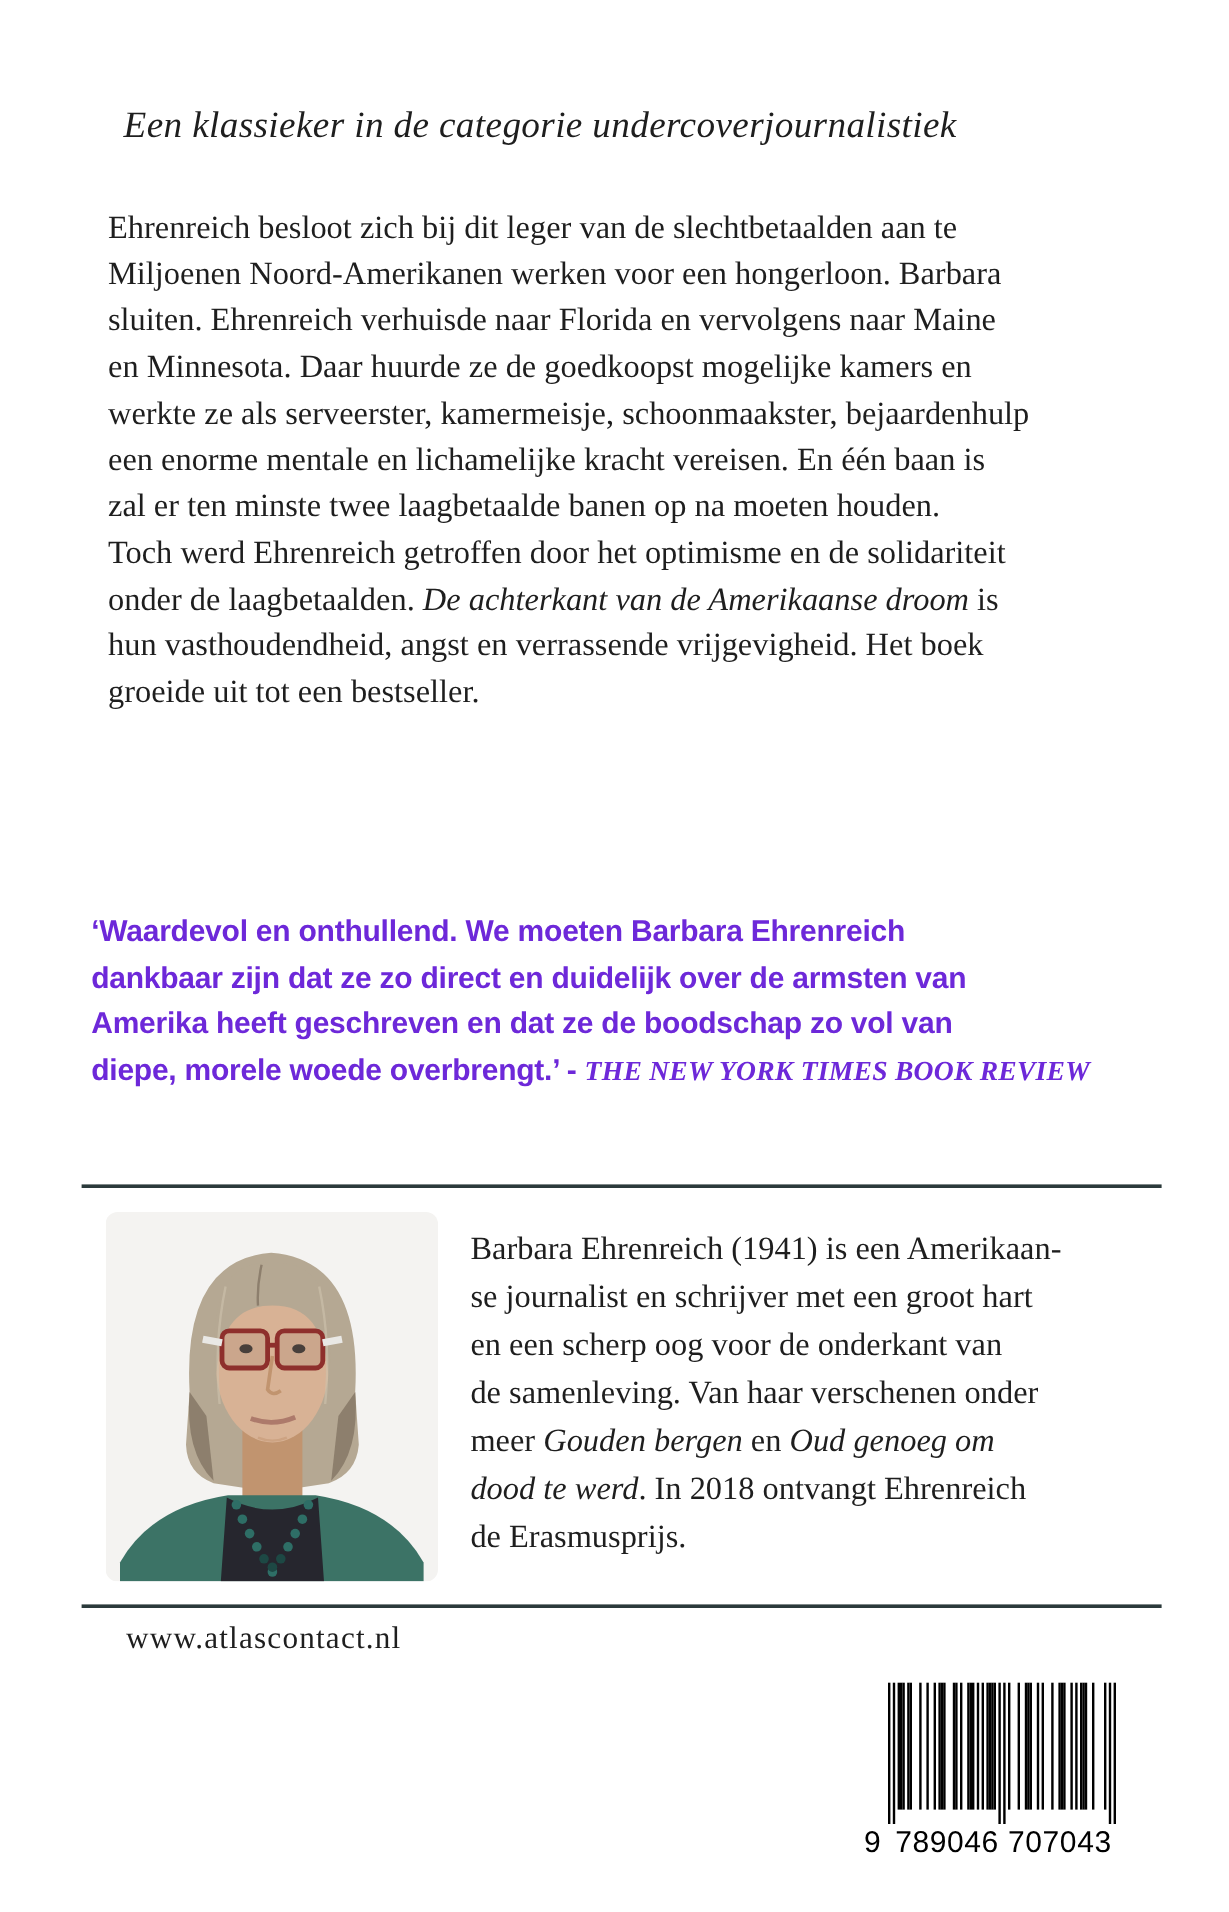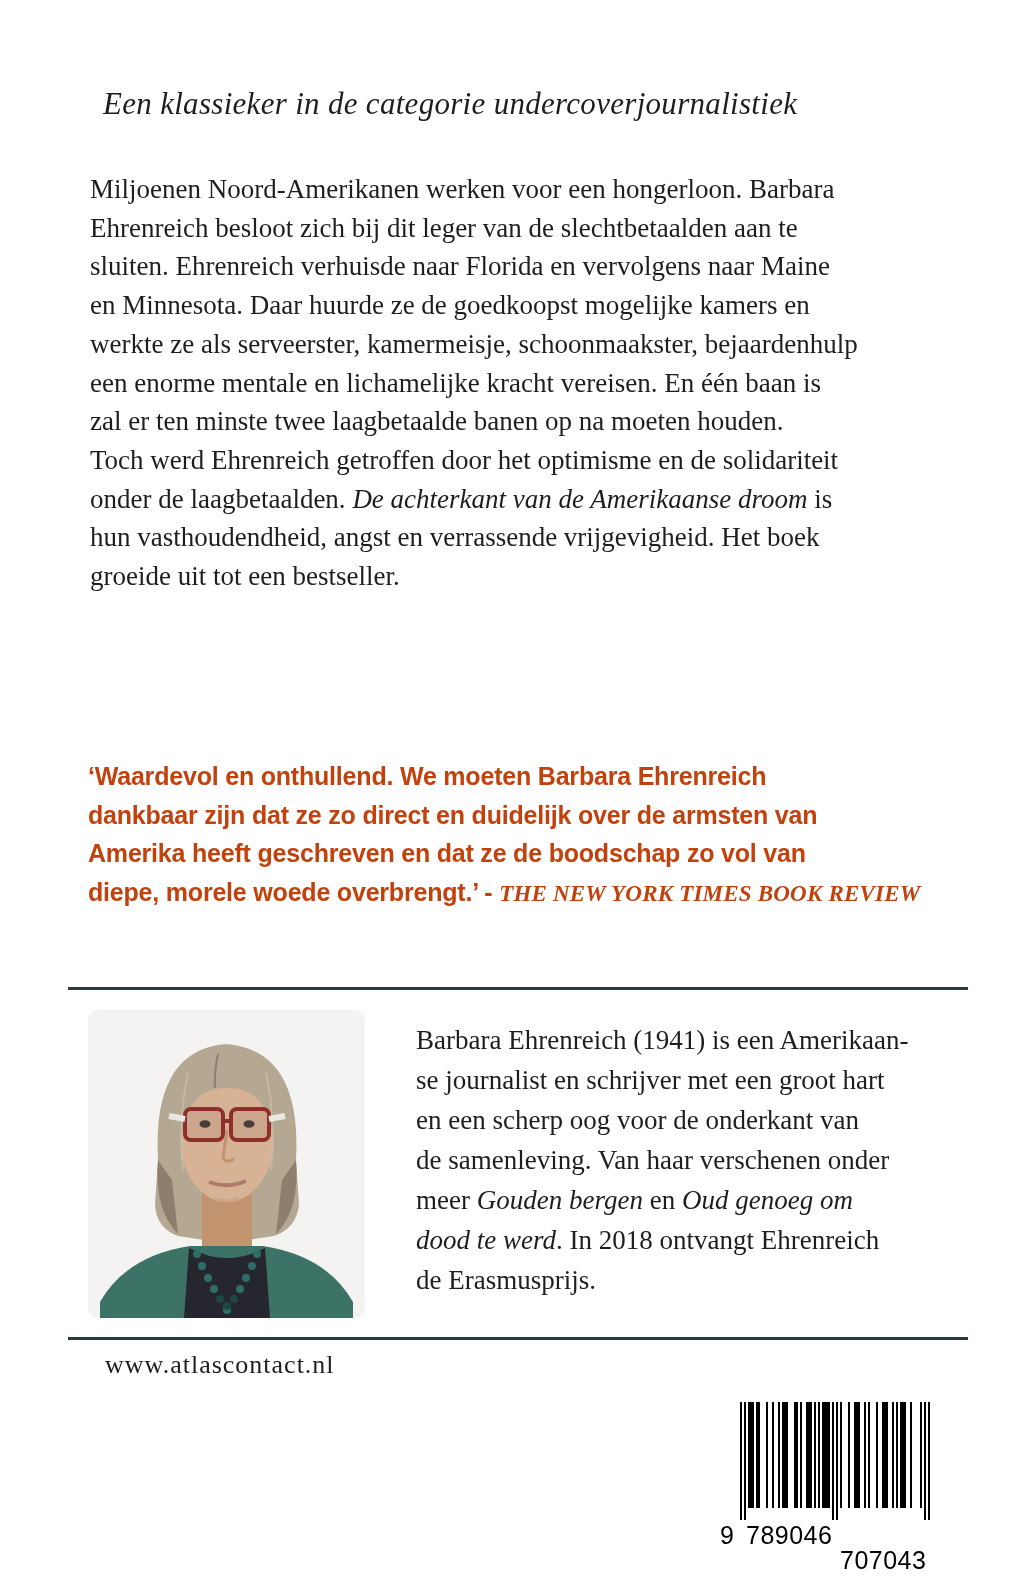--- a/index.html
+++ b/index.html
@@ -11,61 +11,61 @@
     position:absolute; left:103px; top:86px; width:900px;
     font-size:31px; font-style:italic; letter-spacing:0.3px; white-space:nowrap;
   }
   .blurb {
     position:absolute; left:90px; top:170px; width:900px;
     font-size:27px; line-height:38.7px;
   }
   .blurb .line { white-space:pre; }
   .book-title { font-style:italic; }
   .quote {
-    position:absolute; left:88px; top:757px; width:900px;
+    position:absolute; left:76px; top:757px; width:900px;
     font-family:"Liberation Sans", sans-serif; font-weight:700;
-    font-size:25px; line-height:38.6px; letter-spacing:-0.2px; color:#c2410c;
+    font-size:25px; line-height:38.6px; letter-spacing:-0.2px; color:#6d28d9;
   }
   .quote .line { white-space:pre; }
   .quote .source { font-style:italic; font-size:23px; letter-spacing:0.2px;font-family:Liberation Serif, serif; }
   .rule { position:absolute; left:68px; width:900px; height:3px; }
   .rule.r1 { top:987px; }
   .rule.r2 { top:1337px; }
   .photo-frame {
     position:absolute; left:88px; top:1010px; width:277px; height:308px;
     border-radius:10px; overflow:hidden;
   }
   .bio {
     position:absolute; left:392px; top:1020px; width:580px;
-    font-size:27px; line-height:40px;margin-left:24px;
+    font-size:27px; line-height:40px;
   }
   .bio .line { white-space:pre; }
   .footer-url {
     position:absolute; left:105px; top:1350px;
     font-size:26px; letter-spacing:1px;
   }
   .barcode-bars { position:absolute; left:740px; top:1402px; }
   .bc-num {
     position:absolute; top:1520px; font-family:"Liberation Sans", sans-serif;
     font-size:25px; color:#000; line-height:30px;
   }
   .bc-left  { left:700px; width:34px; text-align:right; }
   .bc-mid   { left:746px; width:84px; text-align:center; letter-spacing:0.5px; }
-  .bc-right { left:840px; width:84px; text-align:center; letter-spacing:0.5px;margin-top:25px; }
+  .bc-right { left:840px; width:84px; text-align:center; letter-spacing:0.5px; }
 </style>
 </head>
 <body>
 
 <div class="page">
 
   <div class="heading">Een klassieker in de categorie undercoverjournalistiek</div>
 
   <div class="blurb">
+    <div class="line">Ehrenreich besloot zich bij dit leger van de slechtbetaalden aan te</div>
     <div class="line">Miljoenen Noord-Amerikanen werken voor een hongerloon. Barbara</div>
-    <div class="line">Ehrenreich besloot zich bij dit leger van de slechtbetaalden aan te</div>
     <div class="line">sluiten. Ehrenreich verhuisde naar Florida en vervolgens naar Maine</div>
     <div class="line">en Minnesota. Daar huurde ze de goedkoopst mogelijke kamers en</div>
     <div class="line">werkte ze als serveerster, kamermeisje, schoonmaakster, bejaardenhulp</div>
     <div class="line">een enorme mentale en lichamelijke kracht vereisen. En één baan is</div>
     <div class="line">zal er ten minste twee laagbetaalde banen op na moeten houden.</div>
     <div class="line">Toch werd Ehrenreich getroffen door het optimisme en de solidariteit</div>
     <div class="line"><span>onder de laagbetaalden. </span><span class="book-title">De achterkant van de Amerikaanse droom</span><span> is</span></div>
     <div class="line">hun vasthoudendheid, angst en verrassende vrijgevigheid. Het boek</div>
     <div class="line">groeide uit tot een bestseller.</div>
   </div>

